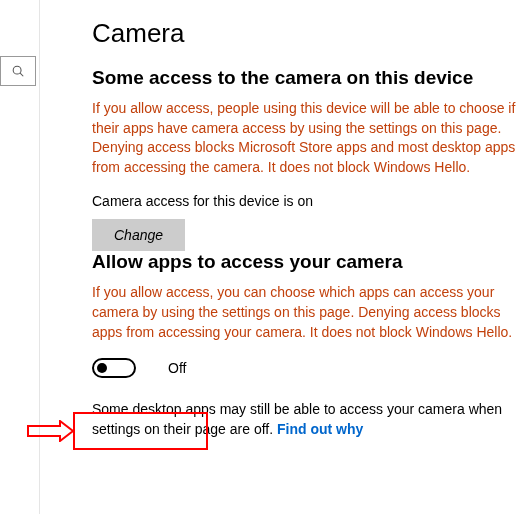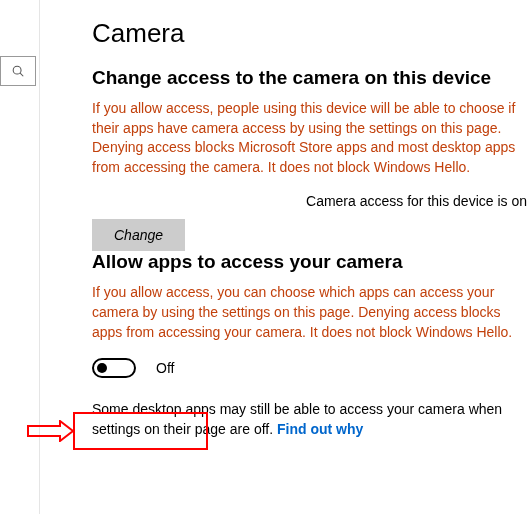--- a/index.html
+++ b/index.html
@@ -54,38 +54,37 @@
     .desc {
       font-size: 14px;
       line-height: 1.4;
       color: #c2410c;
       margin-bottom: 16px;
     }
     .status-line {
       font-size: 14px;
       color: #000;
       margin-bottom: 10px;
-      text-align: right;
     }
     .change-btn {
       display: inline-block;
       background: #cccccc;
       border: none;
       padding: 8px 22px;
       font-size: 14px;
       color: #000;
       font-family: inherit;
       cursor: pointer;
       font-style: italic;
     }
     .section2 { }
     .toggle-row {
       display: flex;
       align-items: center;
-      gap: 20px;
+      gap: 32px;
       margin-top: 6px;
       margin-bottom: 22px;
     }
     .toggle {
       width: 44px;
       height: 20px;
       border: 2px solid #000;
       border-radius: 10px;
       position: relative;
       background: #fff;
@@ -144,21 +143,21 @@
       <circle cx="7" cy="7" r="4.5"></circle>
       <line x1="10.5" y1="10.5" x2="14" y2="14"></line>
     </svg>
   </div>
 </div>
 
 <div class="content">
   <h1 class="page-title">Camera</h1>
 
   <div>
-    <h2 class="section-heading">Change access to the camera on this device</h2>
+    <h2 class="section-heading">Some access to the camera on this device</h2>
     <p class="desc">If you allow access, people using this device will be able to choose if their apps have camera access by using the settings on this page. Denying access blocks Microsoft Store apps and most desktop apps from accessing the camera. It does not block Windows Hello.</p>
     <p class="status-line">Camera access for this device is on</p>
     <button class="change-btn">Change</button>
   </div>
 
   <div class="section2">
     <h2 class="section-heading">Allow apps to access your camera</h2>
     <p class="desc">If you allow access, you can choose which apps can access your camera by using the settings on this page. Denying access blocks apps from accessing your camera. It does not block Windows Hello.</p>
 
     <div class="toggle-row">

